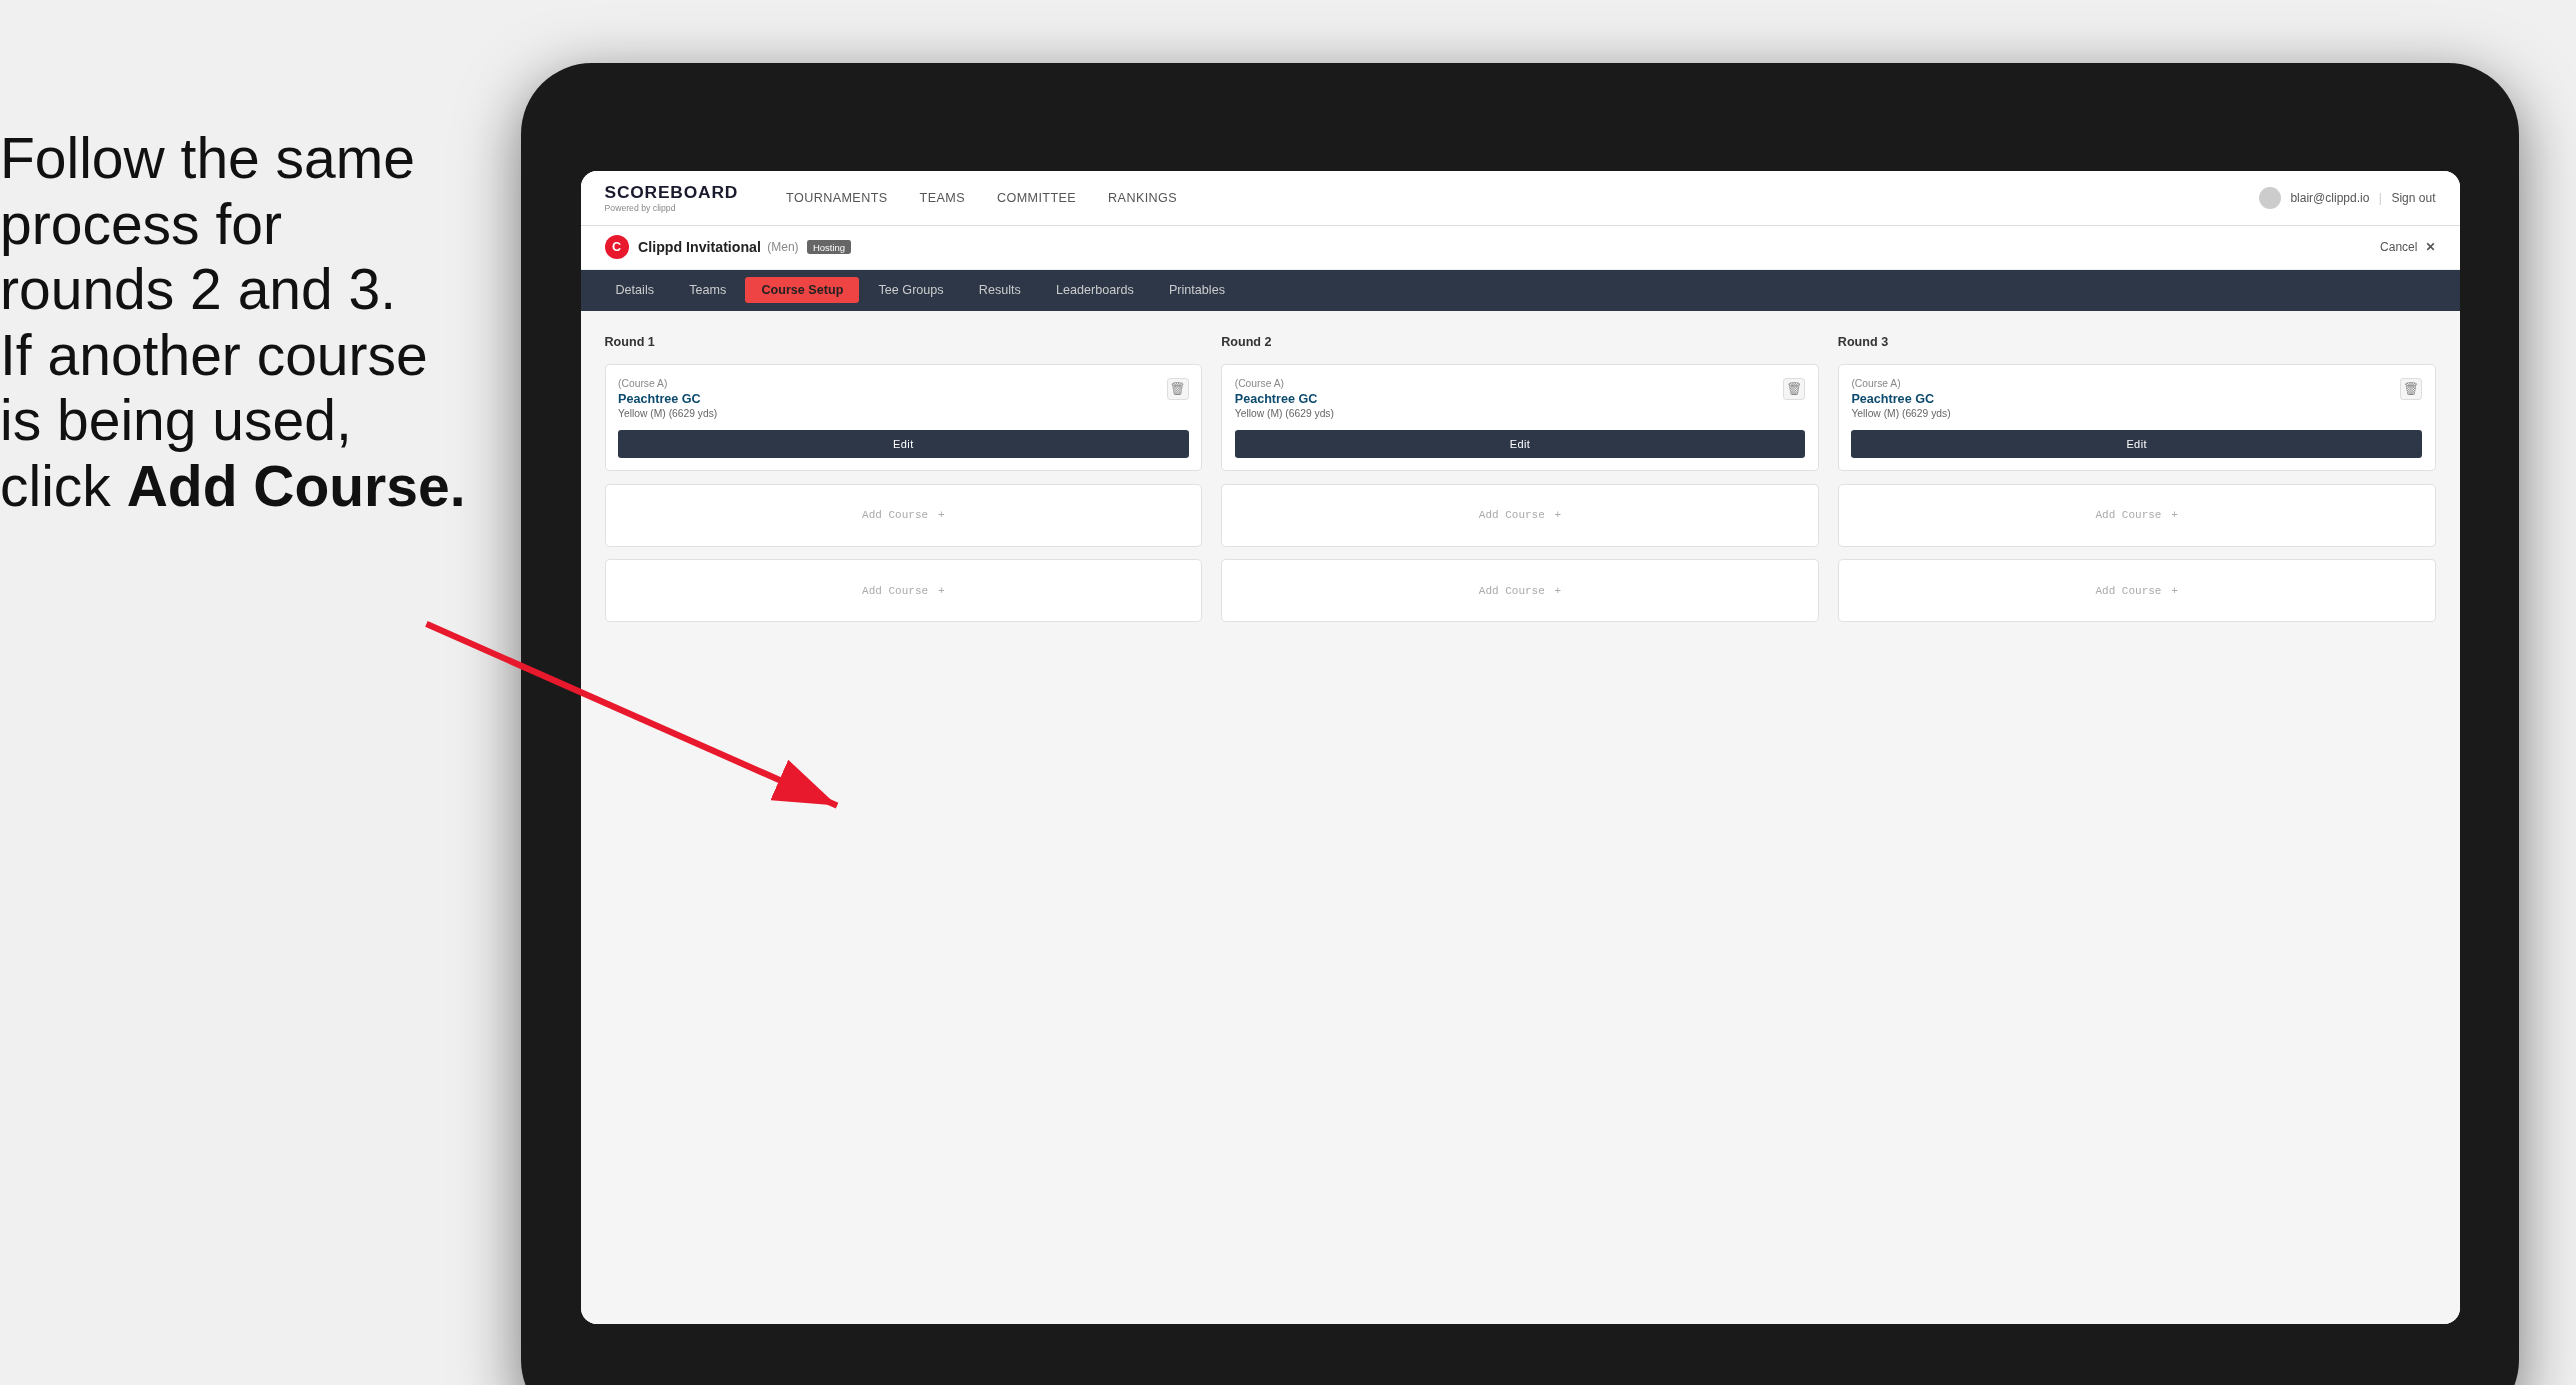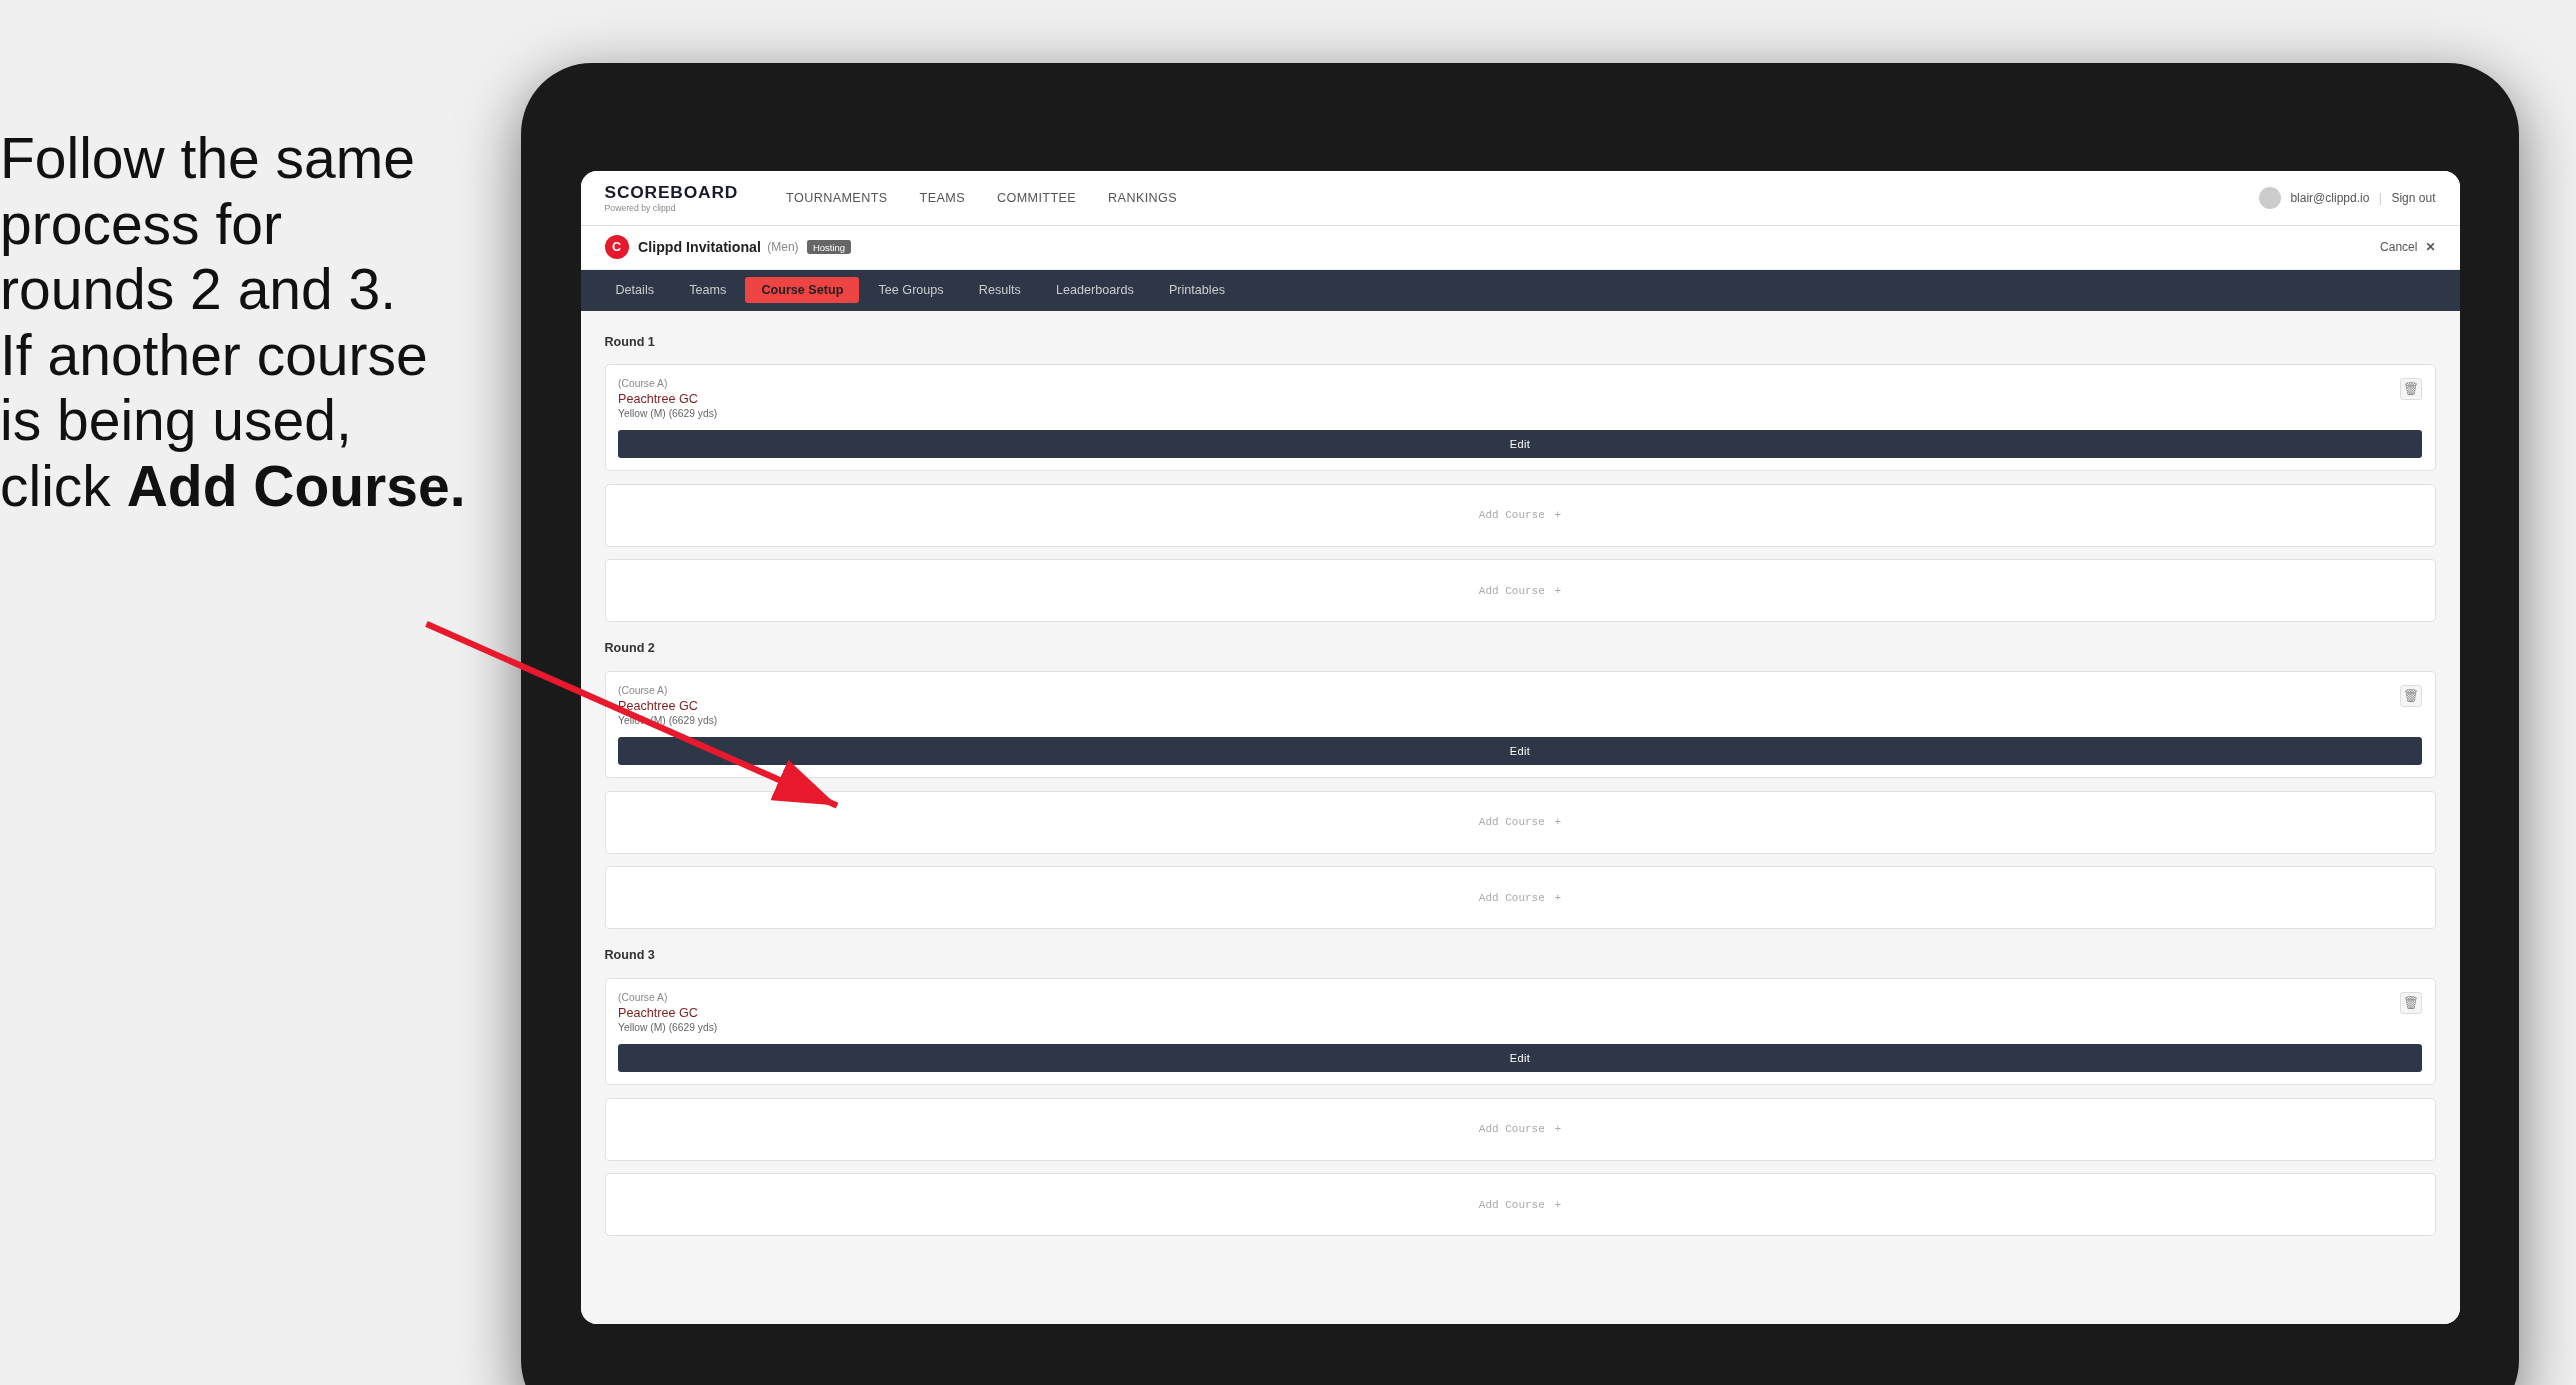--- a/index.html
+++ b/index.html
@@ -174,21 +174,21 @@
     
     .main-content {
       background: #f5f5f5;
       padding: 24px;
       height: calc(1153px - 55px - 44px - 41px);
       overflow-y: auto;
     }
 
     .rounds-grid {
       display: grid;
-      grid-template-columns: 1fr;
+      grid-template-columns: 1fr 1fr 1fr;
       gap: 19px;
     }
 
     .round-column {
       display: flex;
       flex-direction: column;
       gap: 12.6px;
     }
 
     .round-title {
@@ -206,22 +206,22 @@
     }
 
     .course-label {
       font-size: 10.3px;
       color: #888;
       margin-bottom: 3.2px;
     }
 
     .course-name {
       font-size: 12.6px;
-      font-weight: 400;
-      color: #7f1d1d;
+      font-weight: 700;
+      color: #0c4a6e;
       margin-bottom: 1.6px;
     }
 
     .course-tee {
       font-size: 10.3px;
       color: #666;
       margin-bottom: 11px;
     }
 
     .edit-btn {

